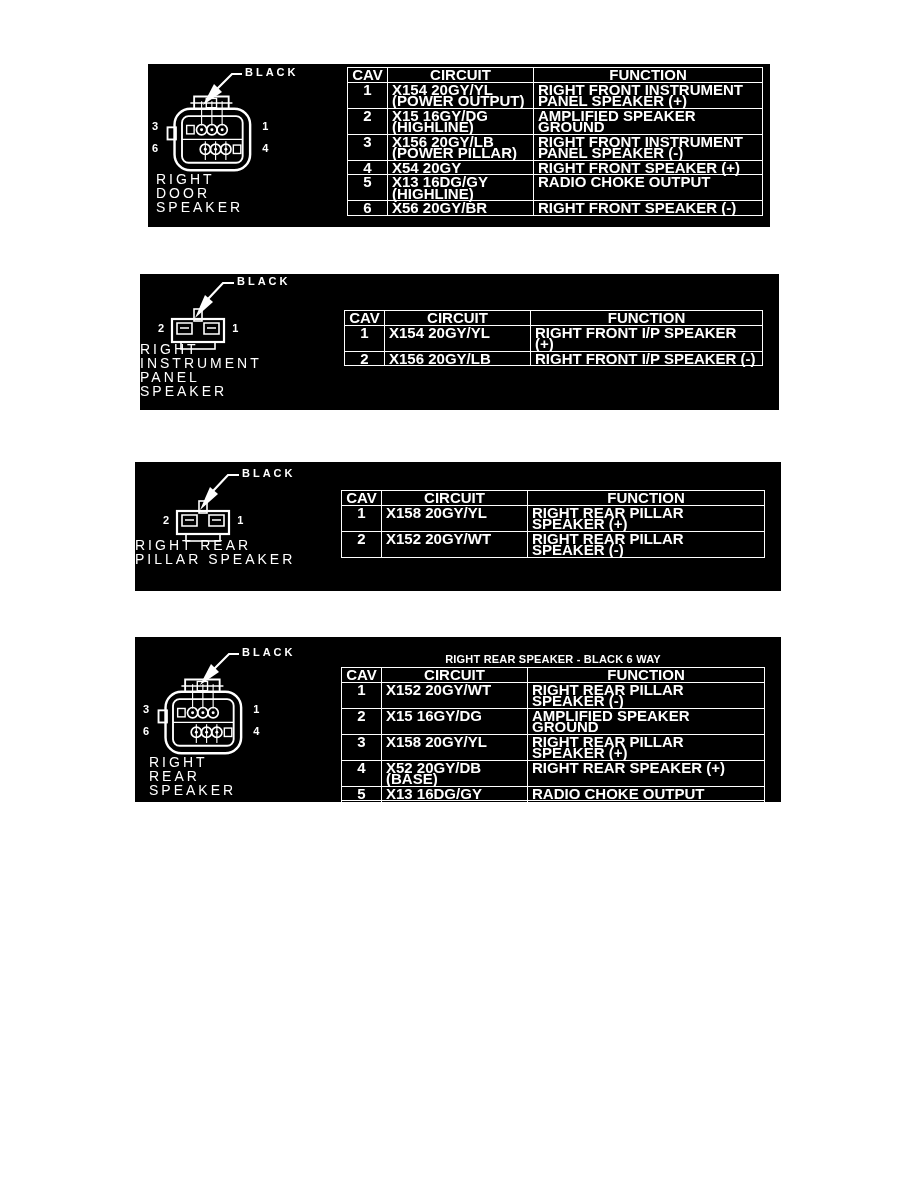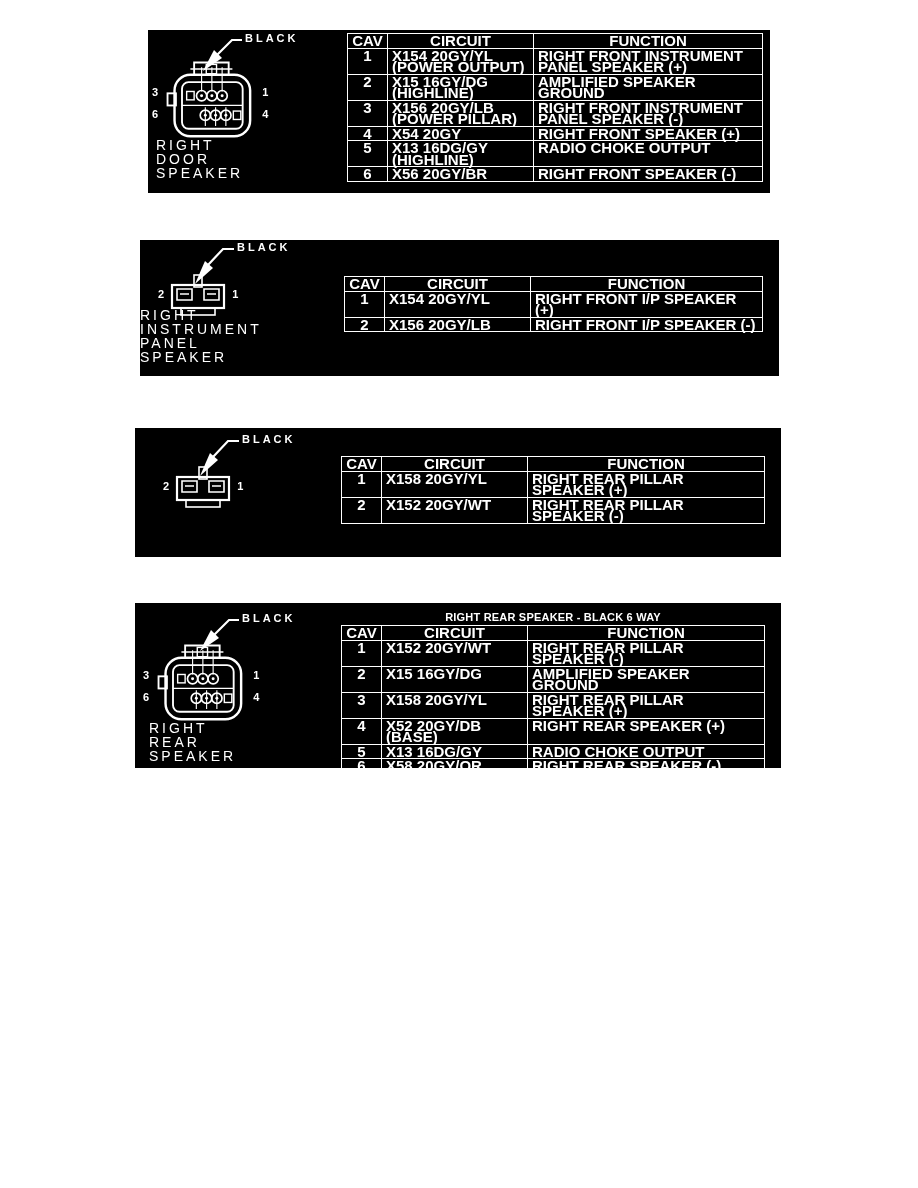--- a/index.html
+++ b/index.html
@@ -1,19 +1,19 @@
 <!DOCTYPE html>
 <html><head>
 <meta charset="utf-8">
 <style>
   html,body{margin:0;padding:0;}
   body{width:918px;height:1188px;background:#ffffff;font-family:"Liberation Sans",sans-serif;}
   .page{position:relative;width:918px;height:1188px;background:#ffffff;overflow:hidden;}
 
-  .panel{position:absolute;background:#000;color:#fff;overflow:hidden;}
+  .panel{position:absolute;background:#000;color:#fff;overflow:hidden;margin-top:34px;}
   .panel-1{left:148px;top:30px;width:622px;height:163px;}
   .panel-2{left:140px;top:240px;width:639px;height:136px;}
   .panel-3{left:135px;top:428px;width:646px;height:129px;}
   .panel-4{left:135px;top:603px;width:646px;height:165px;}
 
   .figure{position:absolute;left:0;top:0;width:210px;height:100%;}
   .callout{position:absolute;display:flex;align-items:flex-start;}
   .callout-label{font-size:11px;letter-spacing:3px;font-weight:bold;color:#fff;margin-left:3px;margin-top:-3px;white-space:nowrap;}
   .conn-wrap{position:absolute;display:flex;align-items:flex-start;}
   .pin-col{display:flex;flex-direction:column;font-size:11px;font-weight:bold;align-items:center;}
@@ -36,21 +36,21 @@
   .panel-2 .tablebox{left:204px;top:36px;width:419px;}
 
   .panel-3 .callout{left:60px;top:8px;}
   .panel-3 .conn-wrap{left:28px;top:38px;}
   .panel-3 .caption{left:0px;top:76px;width:190px;}
   .panel-3 .tablebox{left:206px;top:28px;width:424px;}
 
   .panel-4 .callout{left:62px;top:12px;}
   .panel-4 .conn-wrap{left:8px;top:36px;}
   .panel-4 .caption{left:14px;top:118px;width:160px;}
-  .panel-4 .tablebox{left:206px;top:8px;width:424px;}
+  .panel-4 .tablebox{left:206px;top:16px;width:424px;}
 
   .tablebox{position:absolute;}
   .tbl-title{text-align:center;font-weight:bold;font-size:11px;letter-spacing:.2px;padding-bottom:2px;white-space:nowrap;}
   table{border-collapse:collapse;width:100%;table-layout:fixed;background:#000;}
   col.c-cav{width:40px;}
   col.c-cir{width:146px;}
   th,td{border:1.5px solid #fff;color:#fff;font-size:15px;font-weight:bold;padding:1px 4px;line-height:11.5px;vertical-align:top;text-align:left;}
   th{text-align:center;padding:1px 2px;}
   td:first-child{text-align:center;}
   svg{display:block;}
@@ -244,20 +244,24 @@
           <rect x="3" y="11" width="52" height="23" fill="none" stroke="#fff" stroke-width="2.2"></rect>
           <path d="M8,15 h15 v11 h-15 z" fill="none" stroke="#fff" stroke-width="1.6"></path>
           <path d="M35,15 h15 v11 h-15 z" fill="none" stroke="#fff" stroke-width="1.6"></path>
           <path d="M11,20 h9 M38,20 h9" stroke="#fff" stroke-width="1.4"></path>
           <rect x="12" y="34" width="34" height="7" fill="none" stroke="#fff" stroke-width="1.6"></rect>
         </svg>
         <div class="pin-col pr">
             <span class="pin">1</span>
           </div>
       </div>
+      <div class="caption">
+          <div class="cap-line">RIGHT REAR</div>
+          <div class="cap-line">PILLAR SPEAKER</div>
+        </div>
     </div>
     <div class="tablebox">
       <table>
         <colgroup>
             <col class="c-cav">
             <col class="c-cir">
             <col class="c-fun">
           </colgroup>
         <thead>
             <tr>

